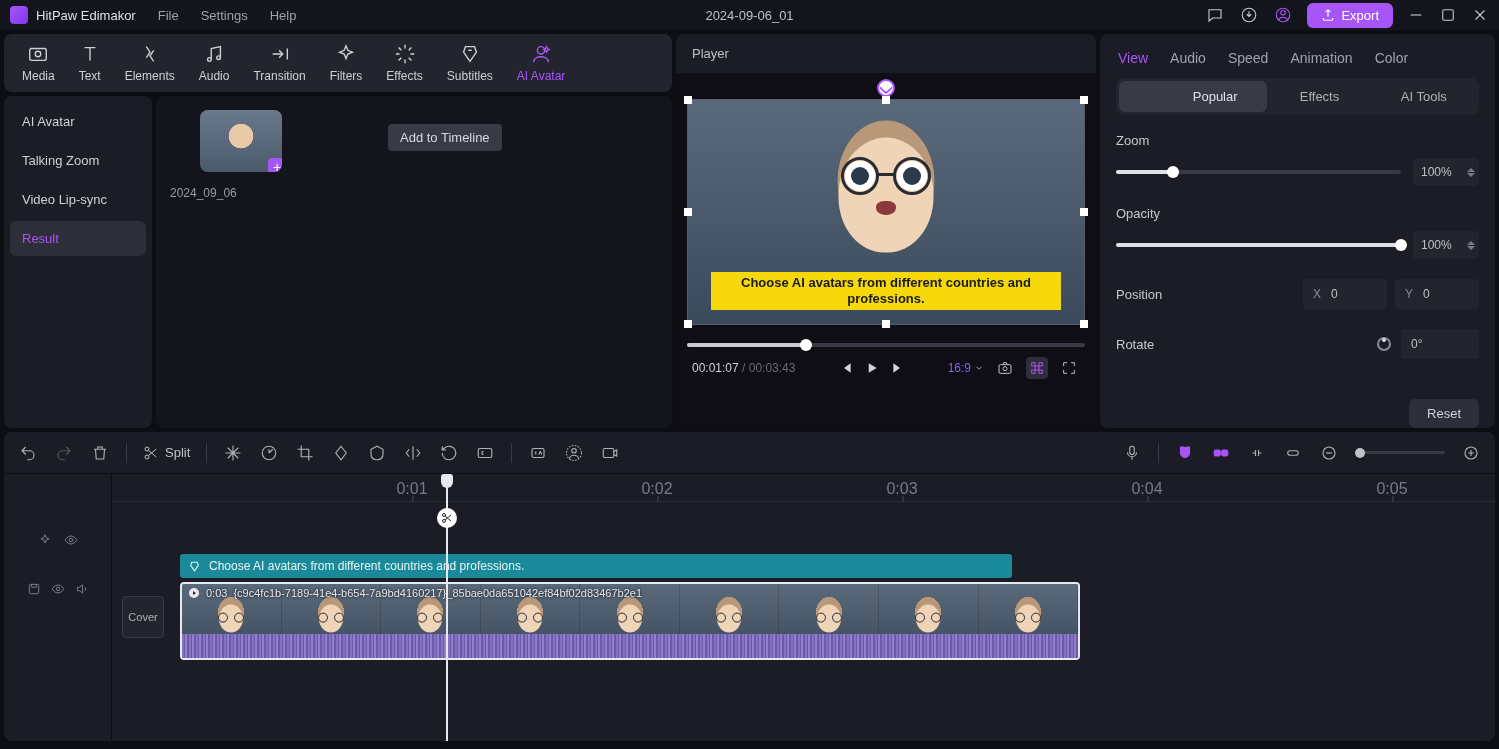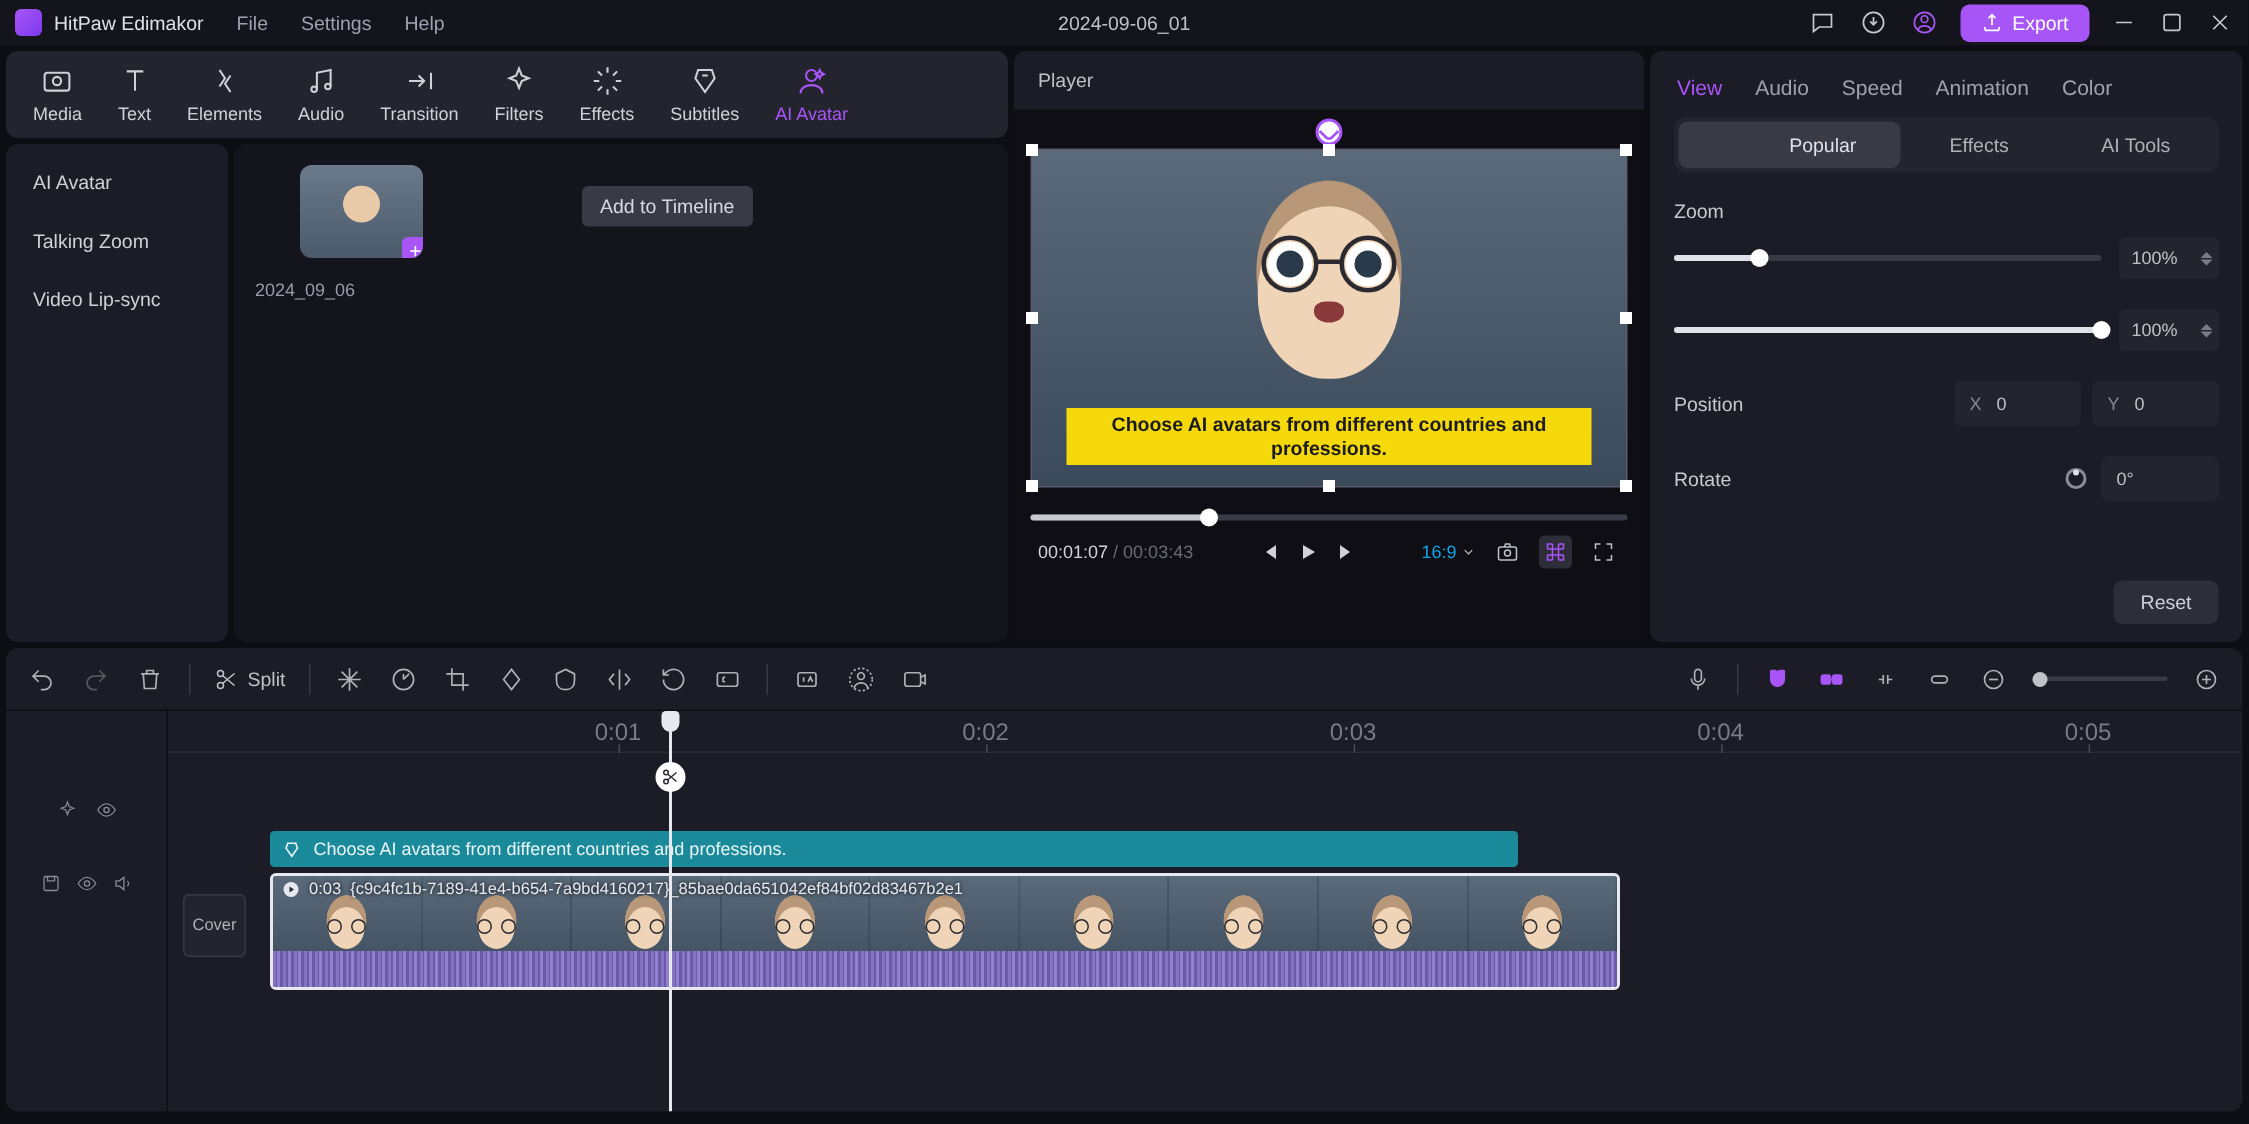--- a/index.html
+++ b/index.html
@@ -67,21 +67,21 @@
 .caption-box { position:absolute; bottom:14px; left:50%; transform:translateX(-50%); background:#f5d90a; color:#1a1a20; font-weight:800; font-size:13px; text-align:center; padding:3px 6px; line-height:1.25; width:350px; }
 .scrub { width:398px; margin-top:18px; position:relative; height:4px; background:#3a3a46; border-radius:2px; }
 .scrub .prog { position:absolute; left:0; top:0; height:100%; width:30%; background:#c8c8d0; border-radius:2px; }
 .scrub .dot { position:absolute; left:30%; top:50%; transform:translate(-50%,-50%); width:12px; height:12px; background:#fff; border-radius:50%; }
 .player-ctrl { display:flex; align-items:center; width:100%; padding:10px 6px 6px; gap:10px; }
 .tc { color:#d0d0d8; font-size:12px; }
 .tc .dur { color:#6a6a78; }
 .pbtn { width:16px; height:16px; cursor:pointer; }
 .pbtn svg{width:100%;height:100%;fill:#d0d0d8;}
 .player-ctrl .spacer{flex:1;}
-.ar { color:#0ea5e9; font-size:12px; display:flex; align-items:center; gap:3px; cursor:pointer;}
+.ar { color:#8b5cf6; font-size:12px; display:flex; align-items:center; gap:3px; cursor:pointer;}
 .pic { width:22px; height:22px; display:flex; align-items:center; justify-content:center; cursor:pointer; border-radius:4px; }
 .pic svg{width:16px;height:16px;stroke:#c0c0c8;fill:none;stroke-width:1.5;}
 .pic.on{background:#2e2e3a;} .pic.on svg{stroke:#a855f7;}
 
 
 .props { width:395px; padding:12px 16px; display:flex; flex-direction:column; }
 .prop-tabs { display:flex; gap:22px; padding:4px 2px 12px; }
 .prop-tab { color:#a0a0b0; cursor:pointer; font-size:14px; }
 .prop-tab.active { color:#a855f7; font-weight:500; }
 .sub-tabs { display:flex; background:#24242f; border-radius:8px; padding:3px; margin-bottom:18px; }
@@ -270,20 +270,21 @@
             <path d="M18 4l1 2 2 1-2 1-1 2-1-2-2-1 2-1z"></path>
           </svg>
           <span>AI Avatar</span>
         </div>
     </div>
     <div class="left-body">
       <div class="side-list">
         <div class="side-item">AI Avatar</div>
         <div class="side-item">Talking Zoom</div>
         <div class="side-item">Video Lip-sync</div>
+        <div class="side-item active">Result</div>
       </div>
       <div class="asset-area">
         <div class="asset-card">
           <div class="thumb">
             <div class="face"></div>
             <div class="add">+</div>
           </div>
           <div class="asset-name">2024_09_06</div>
         </div>
         <div class="tooltip">Add to Timeline</div>
@@ -389,20 +390,21 @@
         <div class="numbox">
             <span>100%</span>
             <div class="stepper">
               <div class="up"></div>
               <div class="dn"></div>
             </div>
           </div>
       </div>
     </div>
     <div class="prop-row">
+      <div class="prop-label">Opacity</div>
       <div class="slider-row">
         <div class="slider">
             <div class="fill" style="width:100%"></div>
             <div class="sdot" style="left:100%"></div>
           </div>
         <div class="numbox">
             <span>100%</span>
             <div class="stepper">
               <div class="up"></div>
               <div class="dn"></div>

